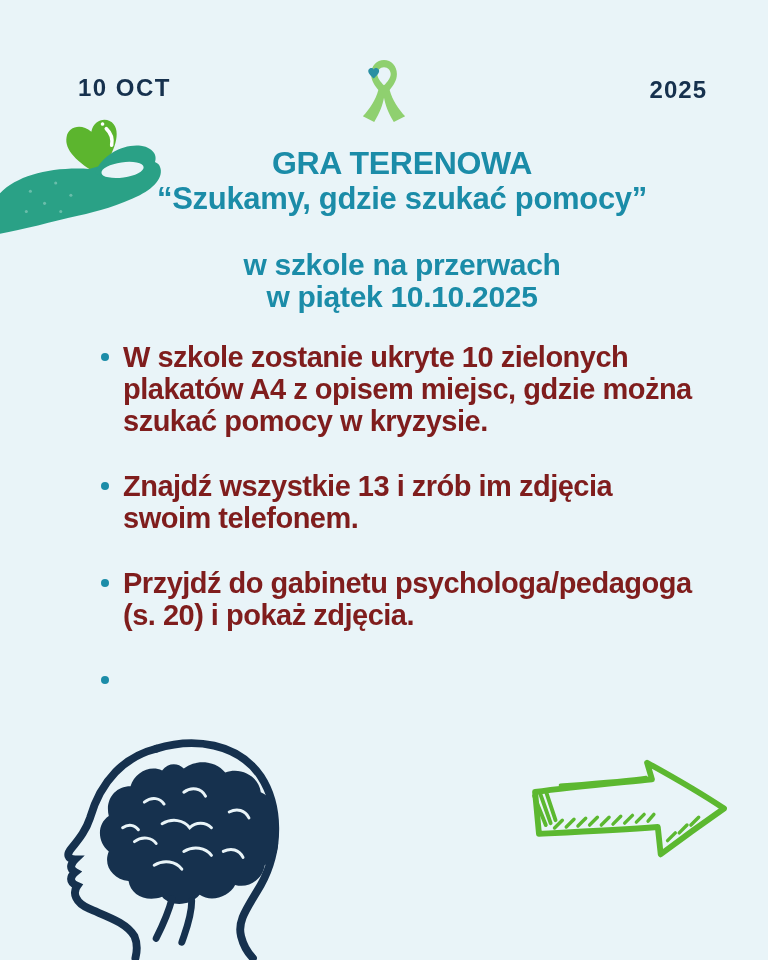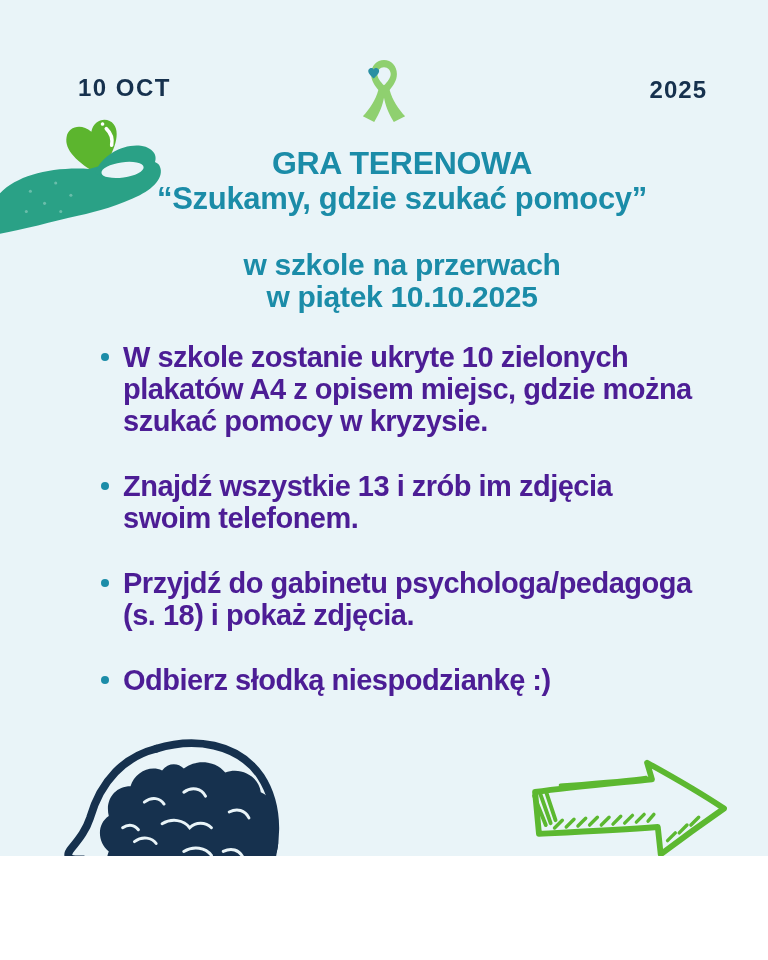--- a/index.html
+++ b/index.html
@@ -1,18 +1,18 @@
 <!DOCTYPE html>
 <html><head>
 <meta charset="utf-8">
 <style>
   html,body{margin:0;padding:0;}
   .page{
     position:relative;
-    width:768px;height:856px;
+    width:768px;height:960px;
     background:#e9f4f8;
     overflow:hidden;
     font-family:"Liberation Sans", sans-serif;
     font-weight:700;
   }
   .corner-date{
     position:absolute;
     color:#16314e;
     font-size:24px;
     letter-spacing:1.5px;
@@ -29,21 +29,21 @@
   .heading .title{font-size:32px;line-height:35px;letter-spacing:-0.3px;margin:0;}
   .heading .quote{font-size:31px;line-height:35px;letter-spacing:-0.3px;margin:0;}
   .when{
     position:absolute;left:18px;top:249px;width:768px;
     text-align:center;color:#1b8ca8;
     font-size:30px;line-height:32px;letter-spacing:-0.3px;
   }
   .bullets{
     position:absolute;left:100px;top:341px;width:592px;
     list-style:none;margin:0;padding:0;
-    color:#4c1d95;font-size:29px;line-height:32px;letter-spacing:-0.5px;
+    color:#7f1d1d;font-size:29px;line-height:32px;letter-spacing:-0.5px;
   }
   .bullets li{
     position:relative;
     padding-left:23px;
     margin-bottom:33px;
   }
   .bullets li .dot{
     position:absolute;left:1px;top:12px;
     width:8px;height:8px;border-radius:50%;
     background:#1b8ca8;
@@ -95,22 +95,22 @@
   </div>
 
   <div class="when">
     <div>w szkole na przerwach</div>
     <div>w piątek 10.10.2025</div>
   </div>
 
   <ul class="bullets">
     <li><span class="dot"></span><span>W szkole zostanie ukryte 10 zielonych plakatów A4 z opisem miejsc, gdzie można szukać pomocy w kryzysie.</span></li>
     <li><span class="dot"></span><span>Znajdź wszystkie 13 i zrób im zdjęcia swoim telefonem.</span></li>
-    <li><span class="dot"></span><span>Przyjdź do gabinetu psychologa/pedagoga (s. 18) i pokaż zdjęcia.</span></li>
-    <li><span class="dot"></span><span>Odbierz słodką niespodziankę :)</span></li>
+    <li><span class="dot"></span><span>Przyjdź do gabinetu psychologa/pedagoga (s. 20) i pokaż zdjęcia.</span></li>
+    <li><span class="dot"></span></li>
   </ul>
 
   <div class="head-wrap">
     <svg viewBox="0 0 270 230">
       <g fill="none" stroke="#16314e" stroke-width="8" stroke-linecap="round">
         <path d="M122 16 C90 24 66 48 55 86 C51 98 45 106 36 117 C31 123 32 128 40 128 C36 132 33 137 40 141 C35 145 33 151 42 155 C37 162 40 172 54 178 C72 186 92 192 100 206 C103 213 103 220 101 228"></path>
         <path d="M122 16 C160 4 205 10 228 44 C247 73 248 118 228 154 C214 178 204 190 208 206 C210 214 214 222 220 228"></path>
       </g>
       <path fill="#16314e" d="M150 36 C163 26 182 28 192 40 C208 34 226 44 228 60 C242 66 248 84 240 96 C250 108 246 128 232 134 C230 148 216 158 202 154 C196 166 178 172 166 164 C156 176 136 176 128 166 C112 172 96 164 94 150 C78 148 68 134 74 120 C62 110 62 92 74 84 C70 68 80 54 96 54 C100 40 116 32 128 38 C134 30 144 30 150 36 Z"></path>
       <g fill="none" stroke="#e9f4f8" stroke-width="3" stroke-linecap="round">

